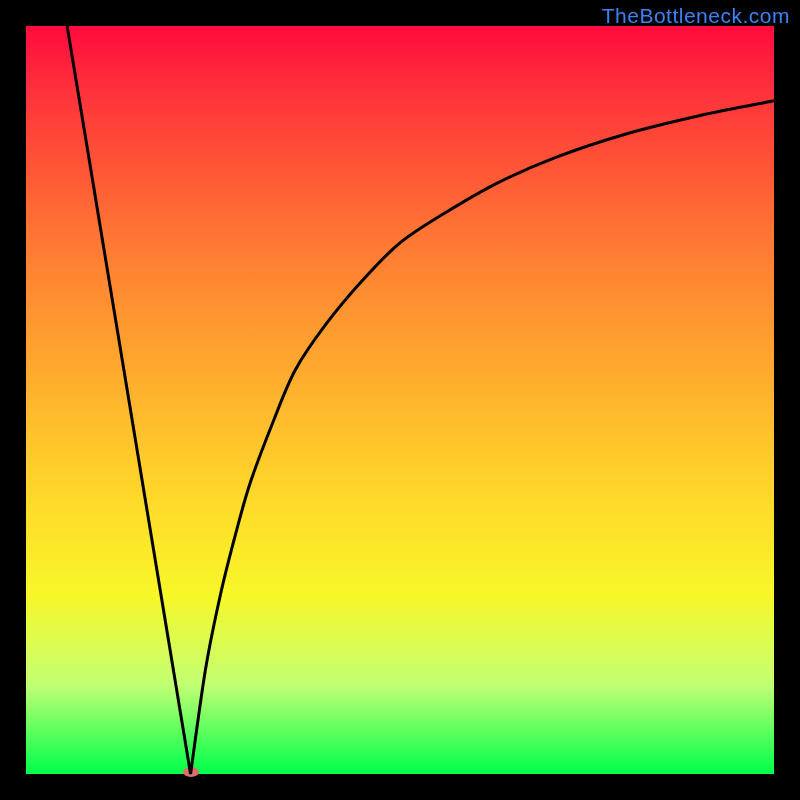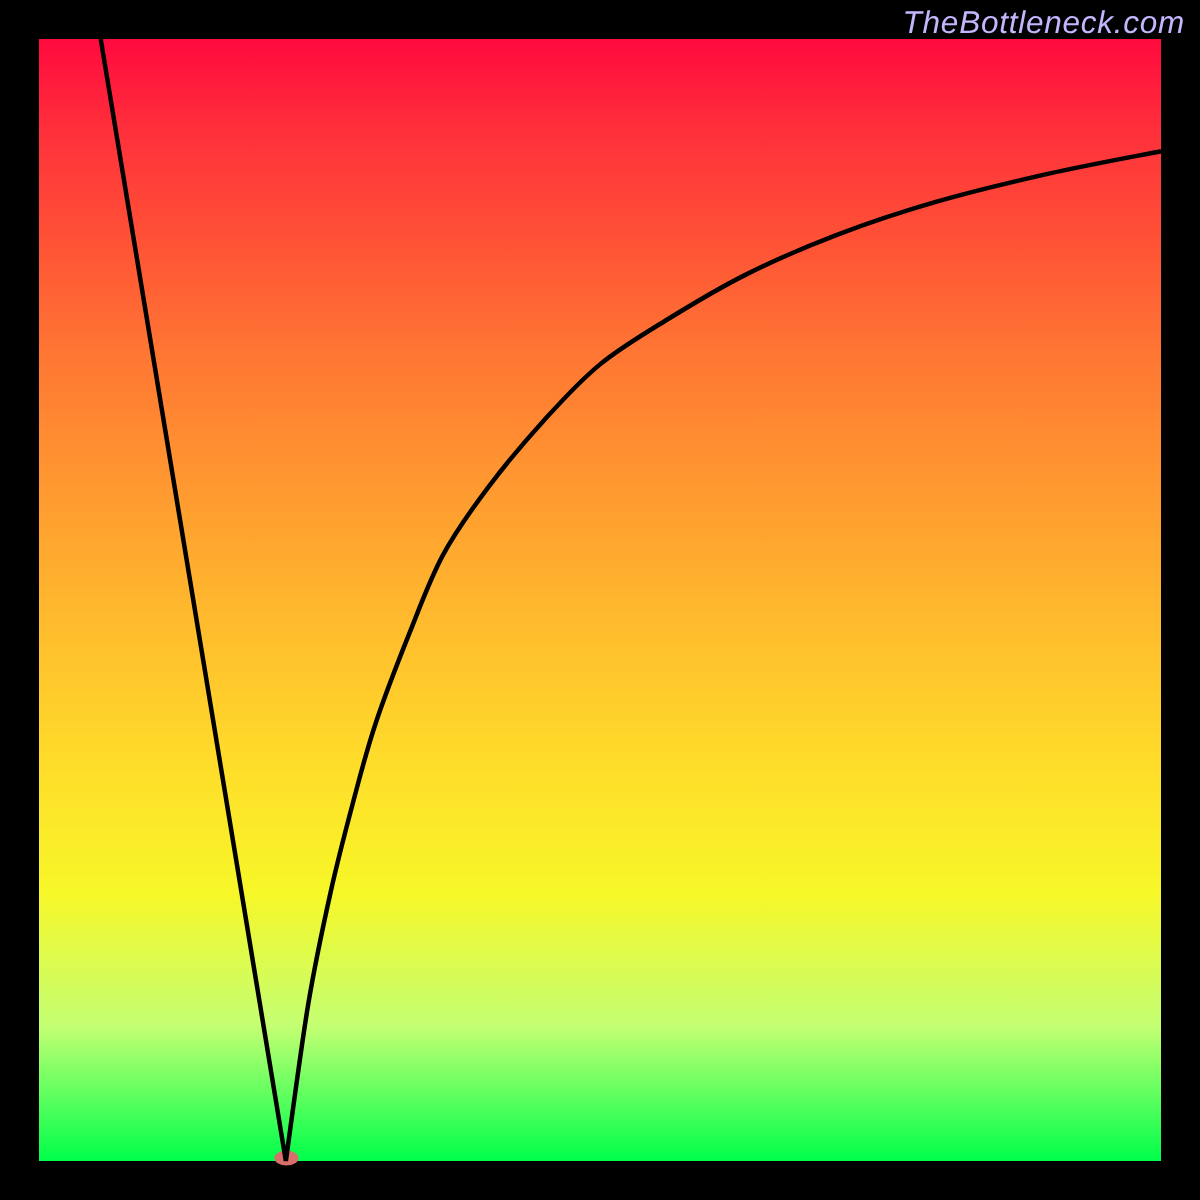--- a/index.html
+++ b/index.html
@@ -27,25 +27,24 @@
       #ffdb2a 64%,
       #f7f728 76%,
       #c3ff73 88%,
       #00ff4b 100%
     );
   }
   .watermark {
     position: absolute;
     top: 4px;
     right: 10px;
-    color: #c4b5fd;
+    color: #3b82f6;
     font-size: 21px;
     letter-spacing: 0.5px;
     z-index: 20;
-    font-style: italic;
   }
   svg.curve {
     position: absolute;
     left: 0;
     top: 0;
     width: 748px;
     height: 748px;
     overflow: visible;
     z-index: 10;
   }

